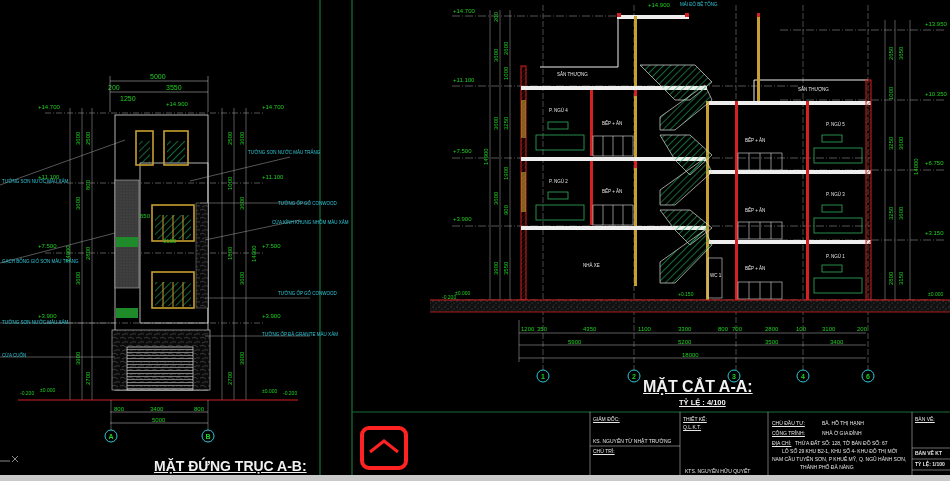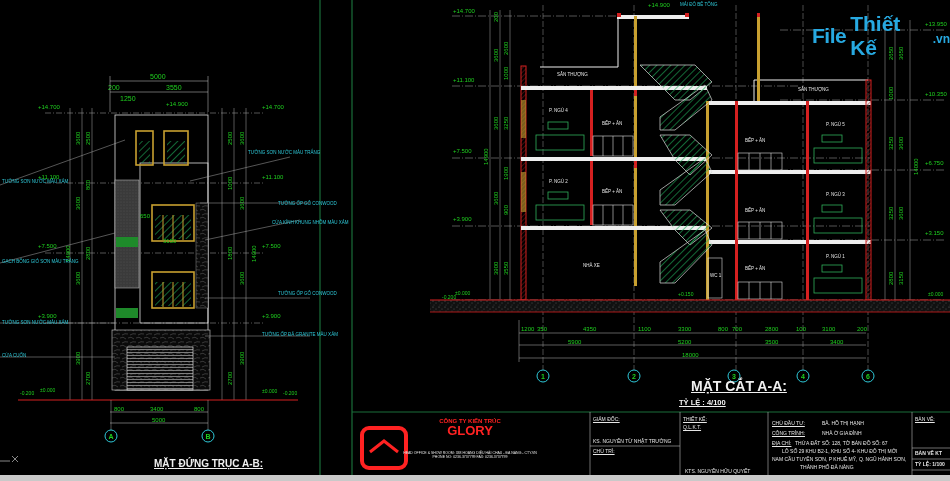--- a/index.html
+++ b/index.html
@@ -439,31 +439,25 @@
     <line x1="912" y1="470" x2="950" y2="470"></line>
   </g>
 
   <g>
     <rect x="362" y="428" width="44" height="40" rx="7" fill="none" stroke="#ff2222" stroke-width="4"></rect>
     <path d="M370 452 L384 441 L398 452" fill="none" stroke="#ff2222" stroke-width="3"></path>
   </g>
 </svg>
 
 
-<div class="sheet-title" style="left:110px;top:458px;font-size:10px;padding-left:44px;">MẶT ĐỨNG TRỤC A-B:</div>
-<div class="sheet-title" style="left:643px;top:378px;font-size:14px;margin-left:48px;">MẶT CẮT A-A:</div>
+<div class="sheet-title" style="left:110px;top:458px;font-size:14px;padding-left:44px;">MẶT ĐỨNG TRỤC A-B:</div>
+<div class="sheet-title" style="left:643px;top:378px;font-size:16px;">MẶT CẮT A-A:</div>
 <div class="sheet-title" style="left:679px;top:398px;font-size:7.5px;">TỶ LỆ : 4/100</div>
 
 
-<div class="company">
-  <div class="c1">CÔNG TY KIẾN TRÚC</div>
-  <div class="c2">GLORY</div>
-  <div class="c3">HEAD OFFICE &amp; SHOW ROOM: 338 HOÀNG DIỆU HẢI CHÂU - ĐÀ NẴNG - CTY.VN</div>
-  <div class="c4">PHONE NO: 0236.3737799     FAX: 0236.3737799</div>
-</div>
 
 
 <div class="tb" style="left:593px;top:416px;"><u>GIÁM ĐỐC:</u></div>
 <div class="tb" style="left:593px;top:438px;">KS. NGUYỄN TỪ NHẬT TRƯỜNG</div>
 <div class="tb" style="left:593px;top:448px;"><u>CHỦ TRÌ:</u></div>
 <div class="tb" style="left:683px;top:416px;"><u>THIẾT KẾ:</u></div>
 <div class="tb" style="left:683px;top:424px;"><u>Q.L.K.T.</u></div>
 <div class="tb" style="left:685px;top:468px;">KTS. NGUYỄN HỮU QUYẾT</div>
 <div class="tb" style="left:772px;top:420px;"><u>CHỦ ĐẦU TƯ:</u></div>
 <div class="tb" style="left:822px;top:420px;">BÀ. HỒ THỊ HẠNH</div>
@@ -472,20 +466,15 @@
 <div class="tb" style="left:772px;top:440px;"><u>ĐỊA CHỈ:</u></div>
 <div class="tb" style="left:795px;top:440px;">THỬA ĐẤT SỐ: 128, TỜ BẢN ĐỒ SỐ: 67</div>
 <div class="tb" style="left:782px;top:448px;">LÔ SỐ 29 KHU B2-1, KHU SỐ 4- KHU ĐÔ THỊ MỚI</div>
 <div class="tb" style="left:772px;top:456px;">NAM CẦU TUYÊN SƠN, P KHUÊ MỸ, Q. NGŨ HÀNH SƠN,</div>
 <div class="tb" style="left:800px;top:464px;">THÀNH PHỐ ĐÀ NẴNG</div>
 <div class="tb" style="left:915px;top:416px;"><u>BẢN VẼ:</u></div>
 <div class="tb" style="left:915px;top:450px;font-weight:bold;">BẢN VẼ KT</div>
 <div class="tb" style="left:915px;top:461px;font-weight:bold;">TỶ LỆ: 1/100</div>
 
 
-<div class="logo">
-  <span class="lg">File</span>
-  <span class="lg2">Thiết Kế</span>
-  <span class="lg3">.vn</span>
-</div>
 
 <div class="bottom-bar"></div>
 </div>
 
 </body></html>

